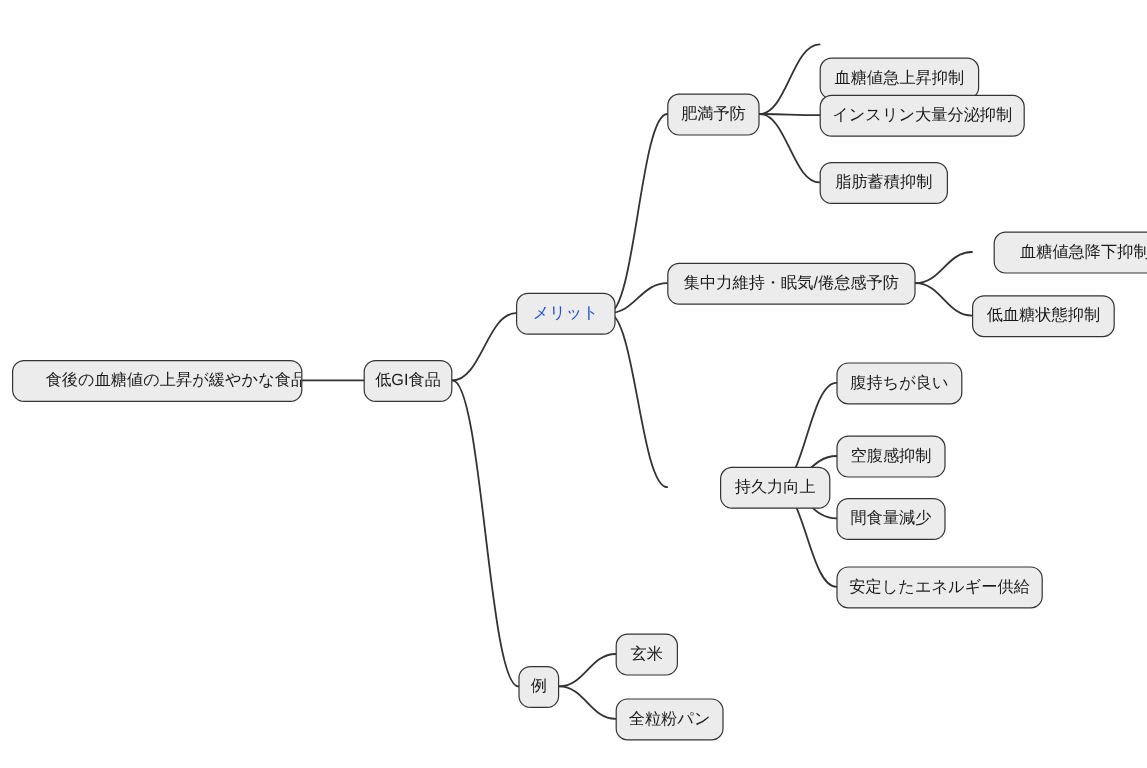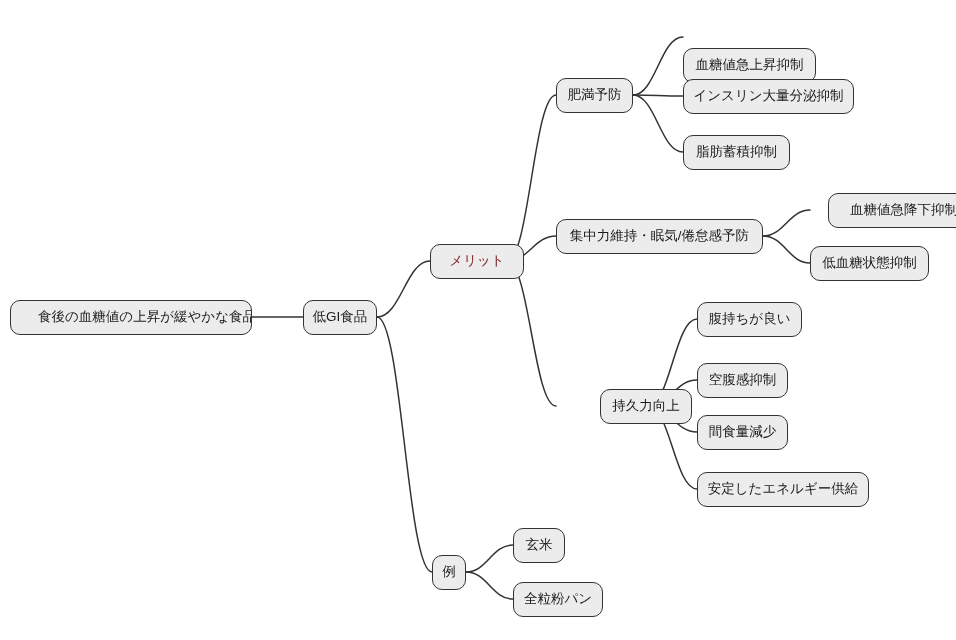--- a/index.html
+++ b/index.html
@@ -59,21 +59,21 @@
       <path d="M 648 406 C 670.05 406, 674.95 319, 697 319" fill="none" stroke="#333333" stroke-width="1.5" stroke-linecap="round"></path>
       <path d="M 648 406 C 670.05 406, 674.95 380, 697 380" fill="none" stroke="#333333" stroke-width="1.5" stroke-linecap="round"></path>
       <path d="M 648 406 C 670.05 406, 674.95 432, 697 432" fill="none" stroke="#333333" stroke-width="1.5" stroke-linecap="round"></path>
       <path d="M 648 406 C 670.05 406, 674.95 489, 697 489" fill="none" stroke="#333333" stroke-width="1.5" stroke-linecap="round"></path>
       <path d="M 377 317 C 401.75 317, 407.25 572, 432 572" fill="none" stroke="#333333" stroke-width="1.5" stroke-linecap="round"></path>
       <path d="M 466 572 C 487.15 572, 491.85 545, 513 545" fill="none" stroke="#333333" stroke-width="1.5" stroke-linecap="round"></path>
       <path d="M 466 572 C 487.15 572, 491.85 599, 513 599" fill="none" stroke="#333333" stroke-width="1.5" stroke-linecap="round"></path>
     </svg>
 <div class="mindmap-node" style="left: 10px; top: 299.5px; width: 242px; background: rgb(236, 236, 236); border-color: rgb(51, 51, 51); color: rgb(26, 26, 26); padding-left: 32px;">食後の血糖値の上昇が緩やかな食品</div>
     <div class="mindmap-node" style="left: 303px; top: 299.5px; width: 74px; background: rgb(236, 236, 236); border-color: rgb(51, 51, 51); color: rgb(26, 26, 26);">低GI食品</div>
-    <div class="mindmap-node" style="left: 430px; top: 243.5px; width: 94px; background: rgb(236, 236, 236); border-color: rgb(51, 51, 51); color: #7f1d1d;">メリット</div>
+    <div class="mindmap-node" style="left: 430px; top: 243.5px; width: 83px; background: rgb(236, 236, 236); border-color: rgb(51, 51, 51); color: #1d4ed8;">メリット</div>
     <div class="mindmap-node" style="left: 556px; top: 77.5px; width: 77px; background: rgb(236, 236, 236); border-color: rgb(51, 51, 51); color: rgb(26, 26, 26);">肥満予防</div>
     <div class="mindmap-node" style="left: 683px; top: 19.5px; width: 133px; background: rgb(236, 236, 236); border-color: rgb(51, 51, 51); color: rgb(26, 26, 26); margin-top: 28px;">血糖値急上昇抑制</div>
     <div class="mindmap-node" style="left: 683px; top: 78.5px; width: 171px; background: rgb(236, 236, 236); border-color: rgb(51, 51, 51); color: rgb(26, 26, 26);">インスリン大量分泌抑制</div>
     <div class="mindmap-node" style="left: 683px; top: 134.5px; width: 107px; background: rgb(236, 236, 236); border-color: rgb(51, 51, 51); color: rgb(26, 26, 26);">脂肪蓄積抑制</div>
     <div class="mindmap-node" style="left: 556px; top: 218.5px; width: 207px; background: rgb(236, 236, 236); border-color: rgb(51, 51, 51); color: rgb(26, 26, 26);">集中力維持・眠気/倦怠感予防</div>
     <div class="mindmap-node" style="left: 828px; top: 192.5px; width: 152px; background: rgb(236, 236, 236); border-color: rgb(51, 51, 51); color: rgb(26, 26, 26);">血糖値急降下抑制</div>
     <div class="mindmap-node" style="left: 810px; top: 245.5px; width: 119px; background: rgb(236, 236, 236); border-color: rgb(51, 51, 51); color: rgb(26, 26, 26);">低血糖状態抑制</div>
     <div class="mindmap-node" style="left: 556px; top: 388.5px; width: 92px; background: rgb(236, 236, 236); border-color: rgb(51, 51, 51); color: rgb(26, 26, 26); margin-left: 44px;">持久力向上</div>
     <div class="mindmap-node" style="left: 697px; top: 362.5px; width: 91px; background: rgb(236, 236, 236); border-color: rgb(51, 51, 51); color: rgb(26, 26, 26);">空腹感抑制</div>
     <div class="mindmap-node" style="left: 697px; top: 301.5px; width: 105px; background: rgb(236, 236, 236); border-color: rgb(51, 51, 51); color: rgb(26, 26, 26);">腹持ちが良い</div>

